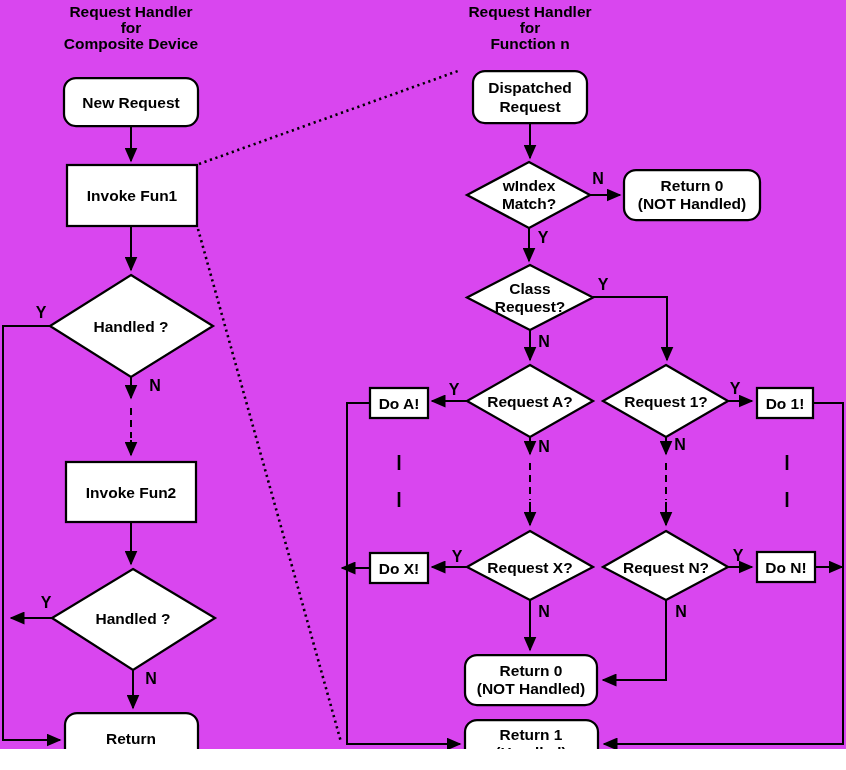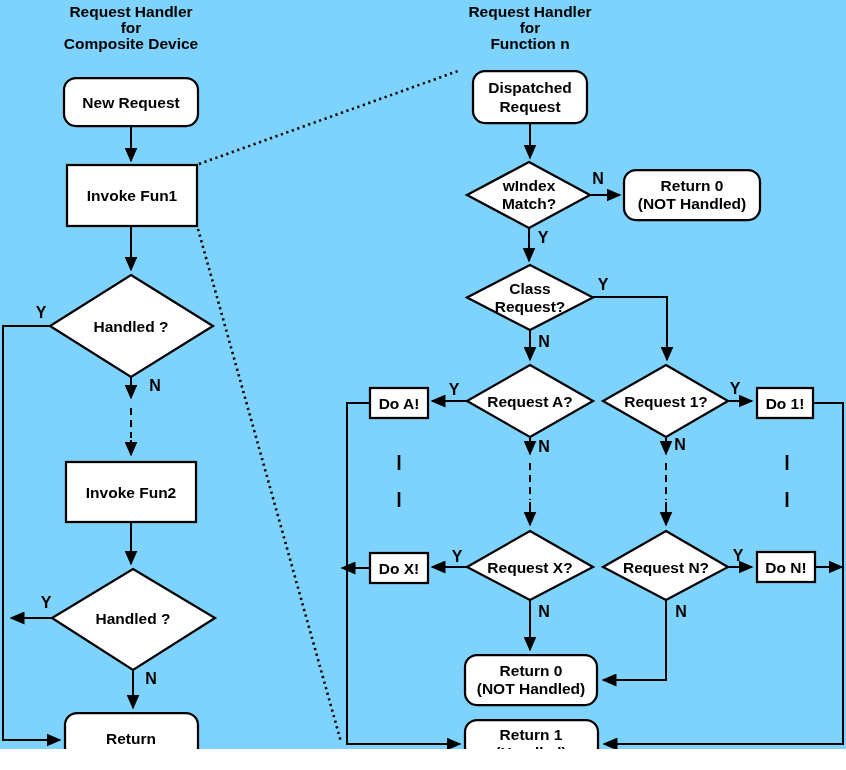--- a/index.html
+++ b/index.html
@@ -1,16 +1,16 @@
 <!DOCTYPE html>
 <html><head>
 <meta charset="utf-8">
 <style>
   html,body{margin:0;padding:0;background:#ffffff;}
-  #stage{position:relative;width:846px;height:749px;background:#7dd3fc;overflow:hidden;}
+  #stage{position:relative;width:846px;height:749px;background:#d946ef;overflow:hidden;}
   svg{display:block;}
   svg text{
     font-family:"Liberation Sans","DejaVu Sans",sans-serif;
     font-weight:600;
     fill:#000000;
     text-anchor:middle;
   }
   .t  {font-size:15.5px;}
   .lbl{font-size:16px;}
   .title{font-size:15.5px;}

